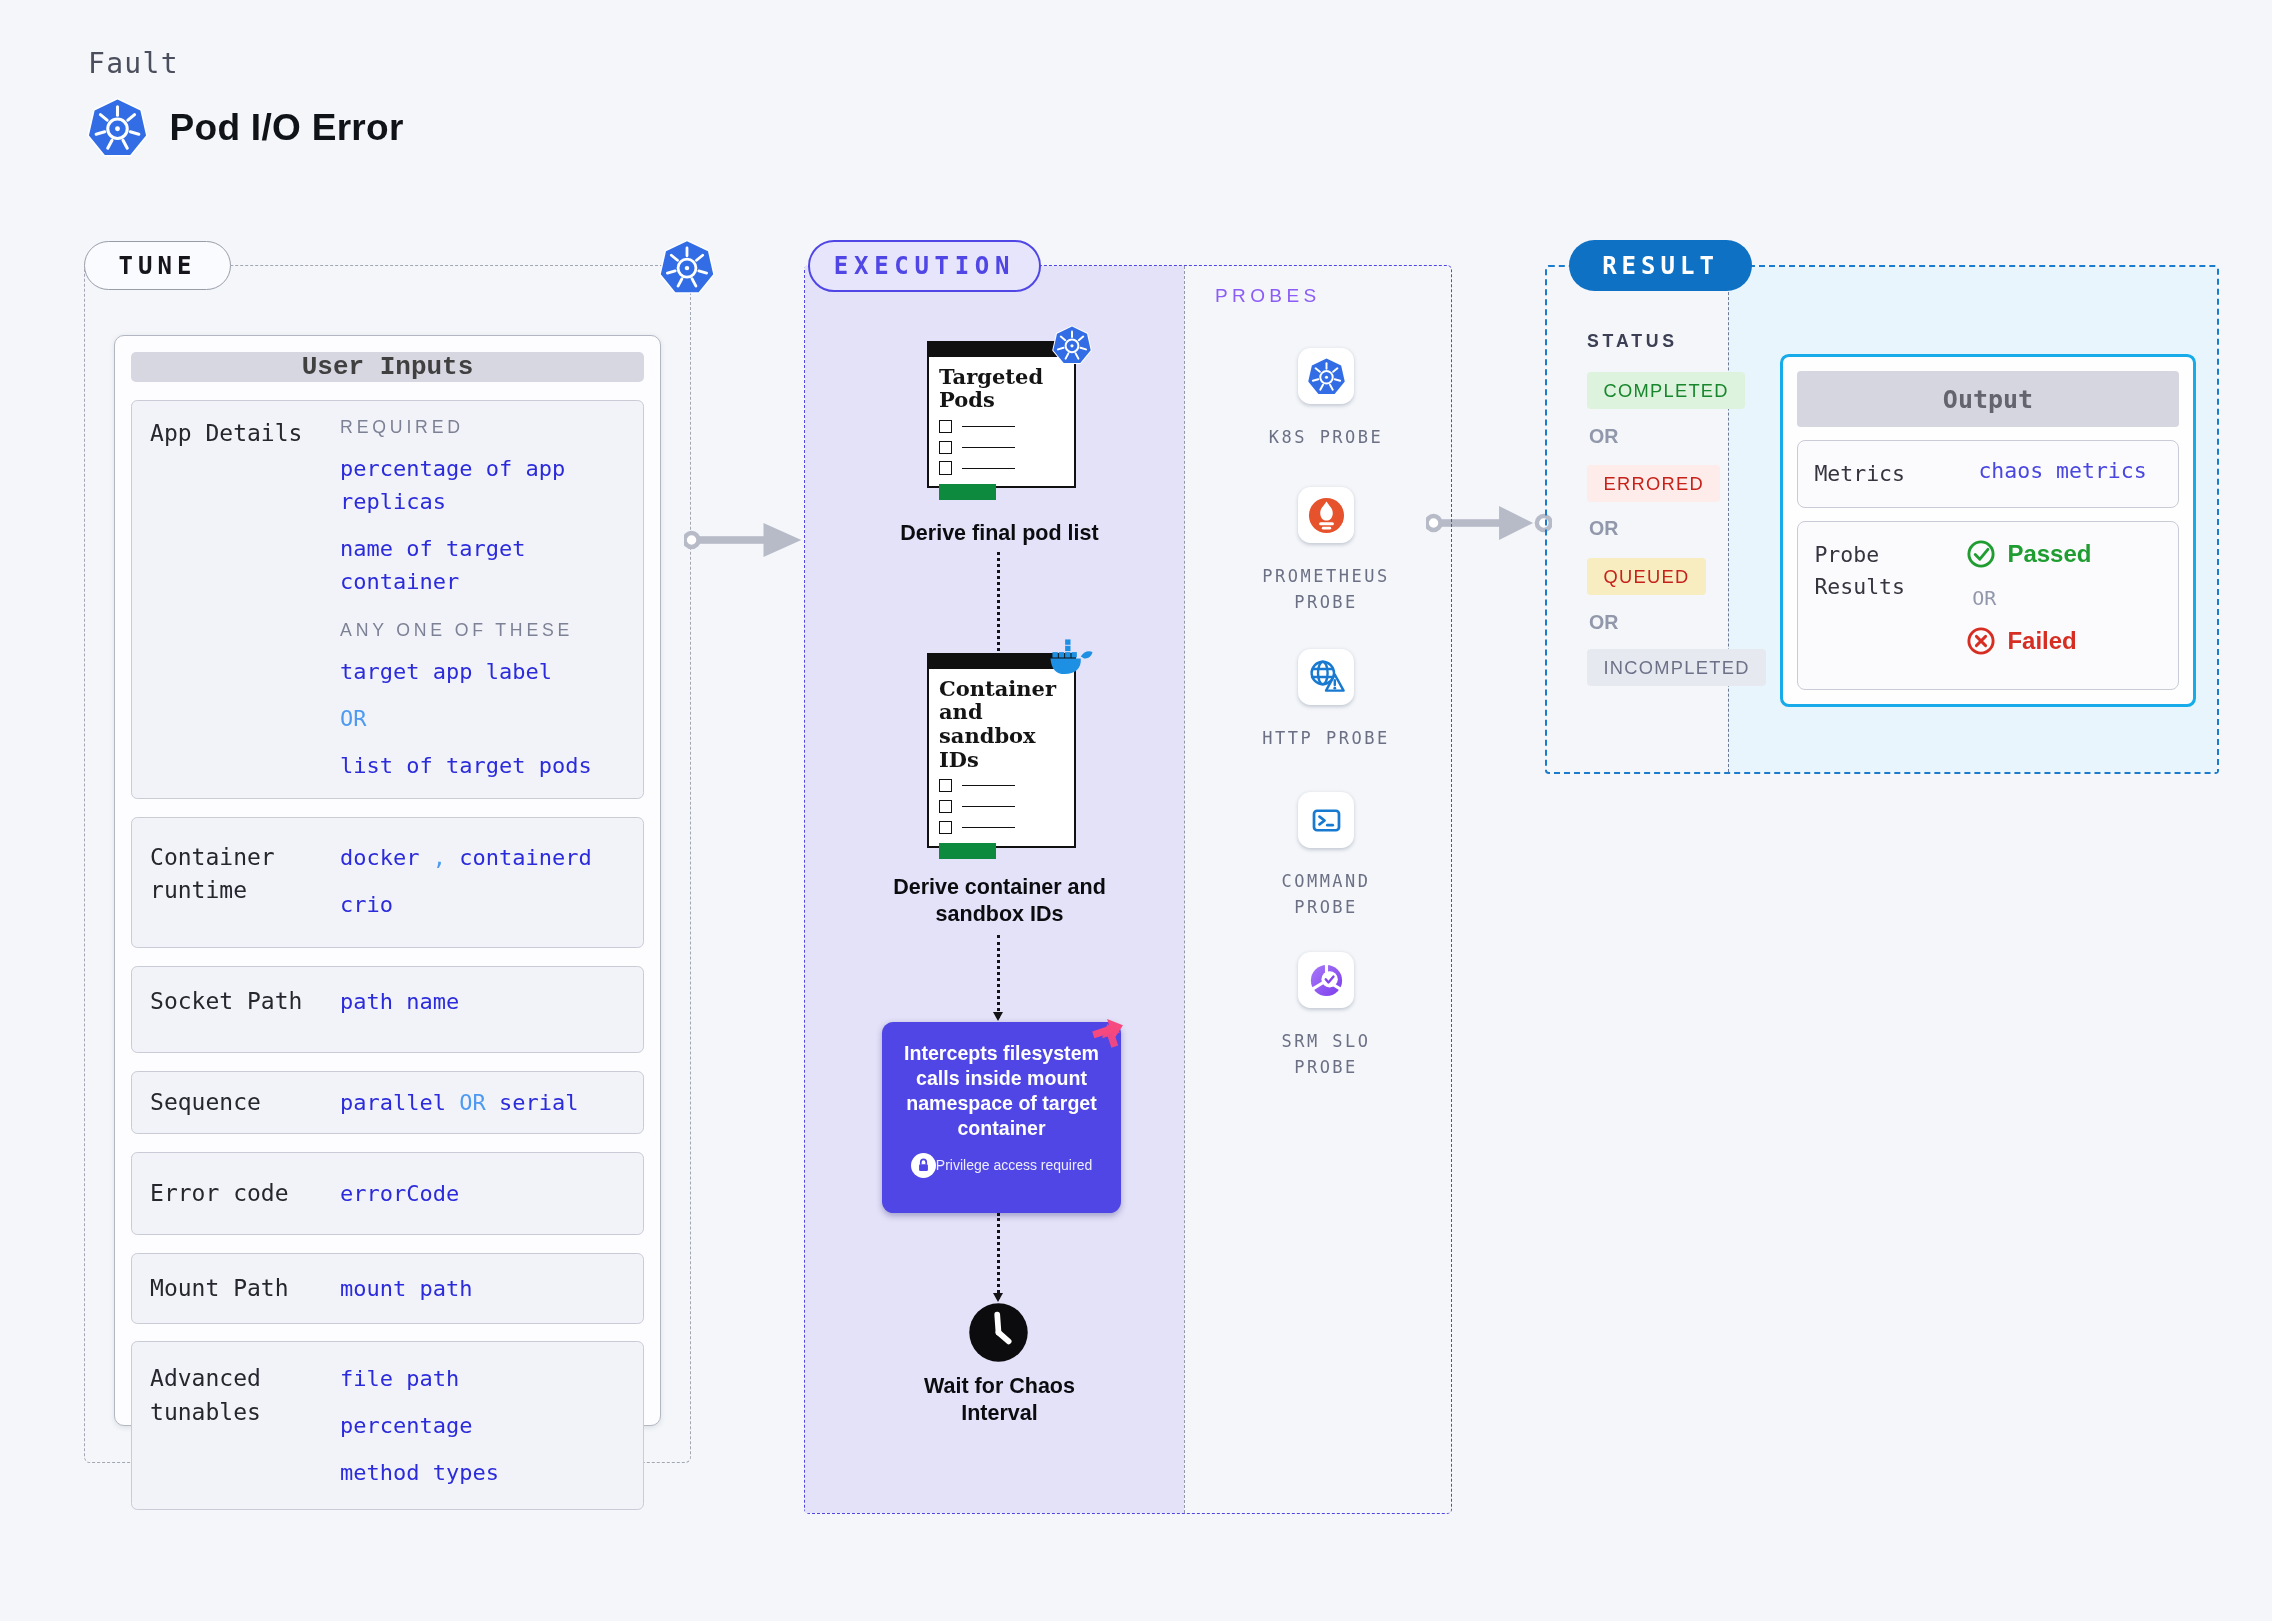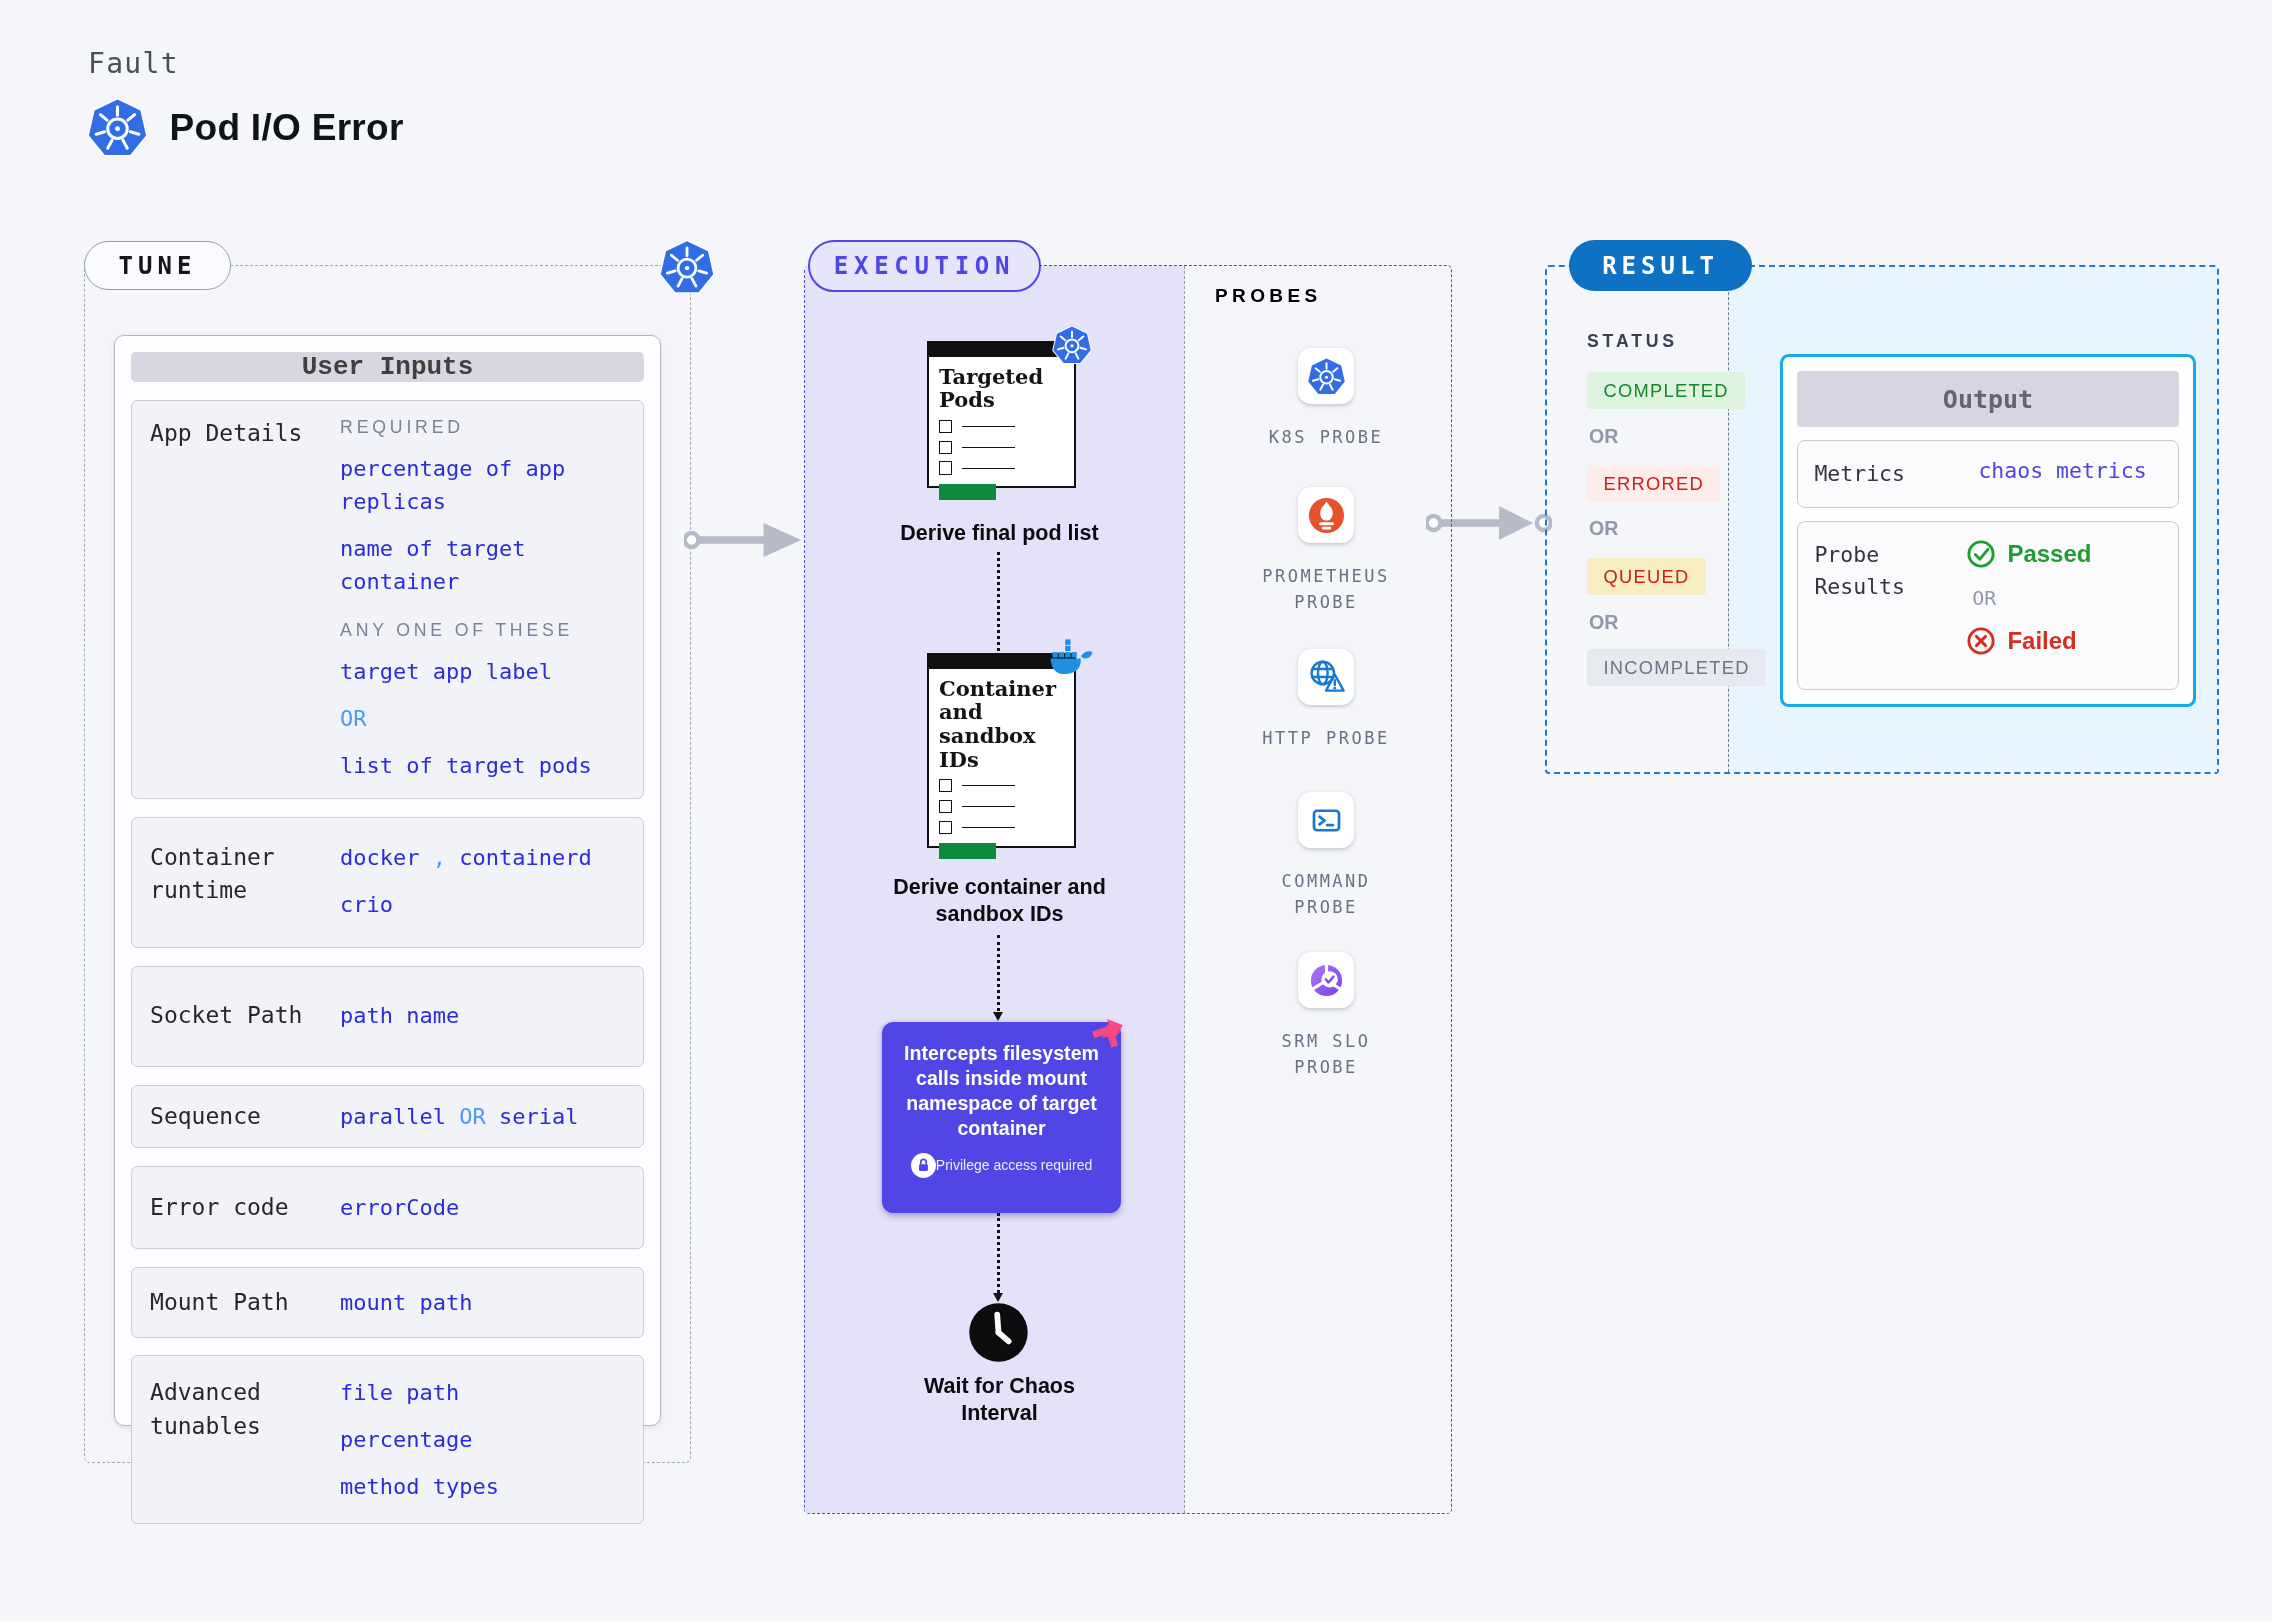--- a/index.html
+++ b/index.html
@@ -67,21 +67,21 @@
              box-shadow:0 2.5px 6.3px rgba(40,40,120,.35);padding:19px 15px 0 15px}
   .chaos-text{color:#fff;font-weight:bold;font-size:19.6px;line-height:1.28;text-align:center}
   .priv-row{display:flex;align-items:center;justify-content:center;gap:0;margin-top:11.4px}
   .priv-circle{width:25px;height:25px;border-radius:50%;background:#fff;display:flex;align-items:center;justify-content:center;flex:none}
   .priv-text{color:#eeedff;font-size:14px}
   .pink-badge{position:absolute;right:-10px;top:-12.6px;width:42px;height:42px;transform:rotate(-18deg)}
 
   .clock-wrap{position:absolute;left:163px;top:1036px;width:61px;height:61px}
 
   
-  .probes-title{position:absolute;left:410px;top:19px;font-weight:bold;font-size:19px;letter-spacing:4.4px;color:#000000}
+  .probes-title{position:absolute;left:410px;top:19px;font-weight:normal;font-size:19px;letter-spacing:4.4px;color:#8b5cf6}
   .probe-card{position:absolute;left:493px;width:56px;height:56px;background:#fff;border-radius:12.6px;
               box-shadow:0 1.3px 3.8px rgba(90,100,130,.3);display:flex;align-items:center;justify-content:center}
   .probe-label{position:absolute;left:426px;width:190px;text-align:center;font-family:"DejaVu Sans Mono",monospace;
                font-size:17px;letter-spacing:2.5px;color:#6b7085;line-height:1.55}
 
   
   .panel-result{left:1545px;top:265px;width:674px;height:509px;border:2.5px dashed #1b7ccd;border-radius:3.8px}
   .result-fill{position:absolute;left:181px;top:0;bottom:0;right:0;background:#e9f5fc}
   .result-divider{position:absolute;left:181px;top:0;bottom:0;border-left:1.9px dashed #6f7894}
 
@@ -168,21 +168,21 @@
   <div class="ui-row" style="padding-top:23px;padding-bottom:26px">
     <div class="ui-label">Container runtime</div>
     <div>
       <div class="ui-val"><span>docker</span>
         <span class="lite">,</span>
         <span>containerd</span></div>
       <div class="ui-val gap-sm">crio</div>
     </div>
   </div>
 
-  <div class="ui-row" style="padding-top:32px;padding-bottom:34px">
+  <div class="ui-row" style="padding-top:18px;padding-bottom:34px">
     <div class="ui-label">Socket Path</div>
     <div class="ui-val">path name</div>
   </div>
 
   <div class="ui-row" style="padding-top:14px;padding-bottom:14px">
     <div class="ui-label">Sequence</div>
     <div class="ui-val"><span>parallel</span>
       <span class="lite">OR</span>
       <span>serial</span></div>
   </div>

